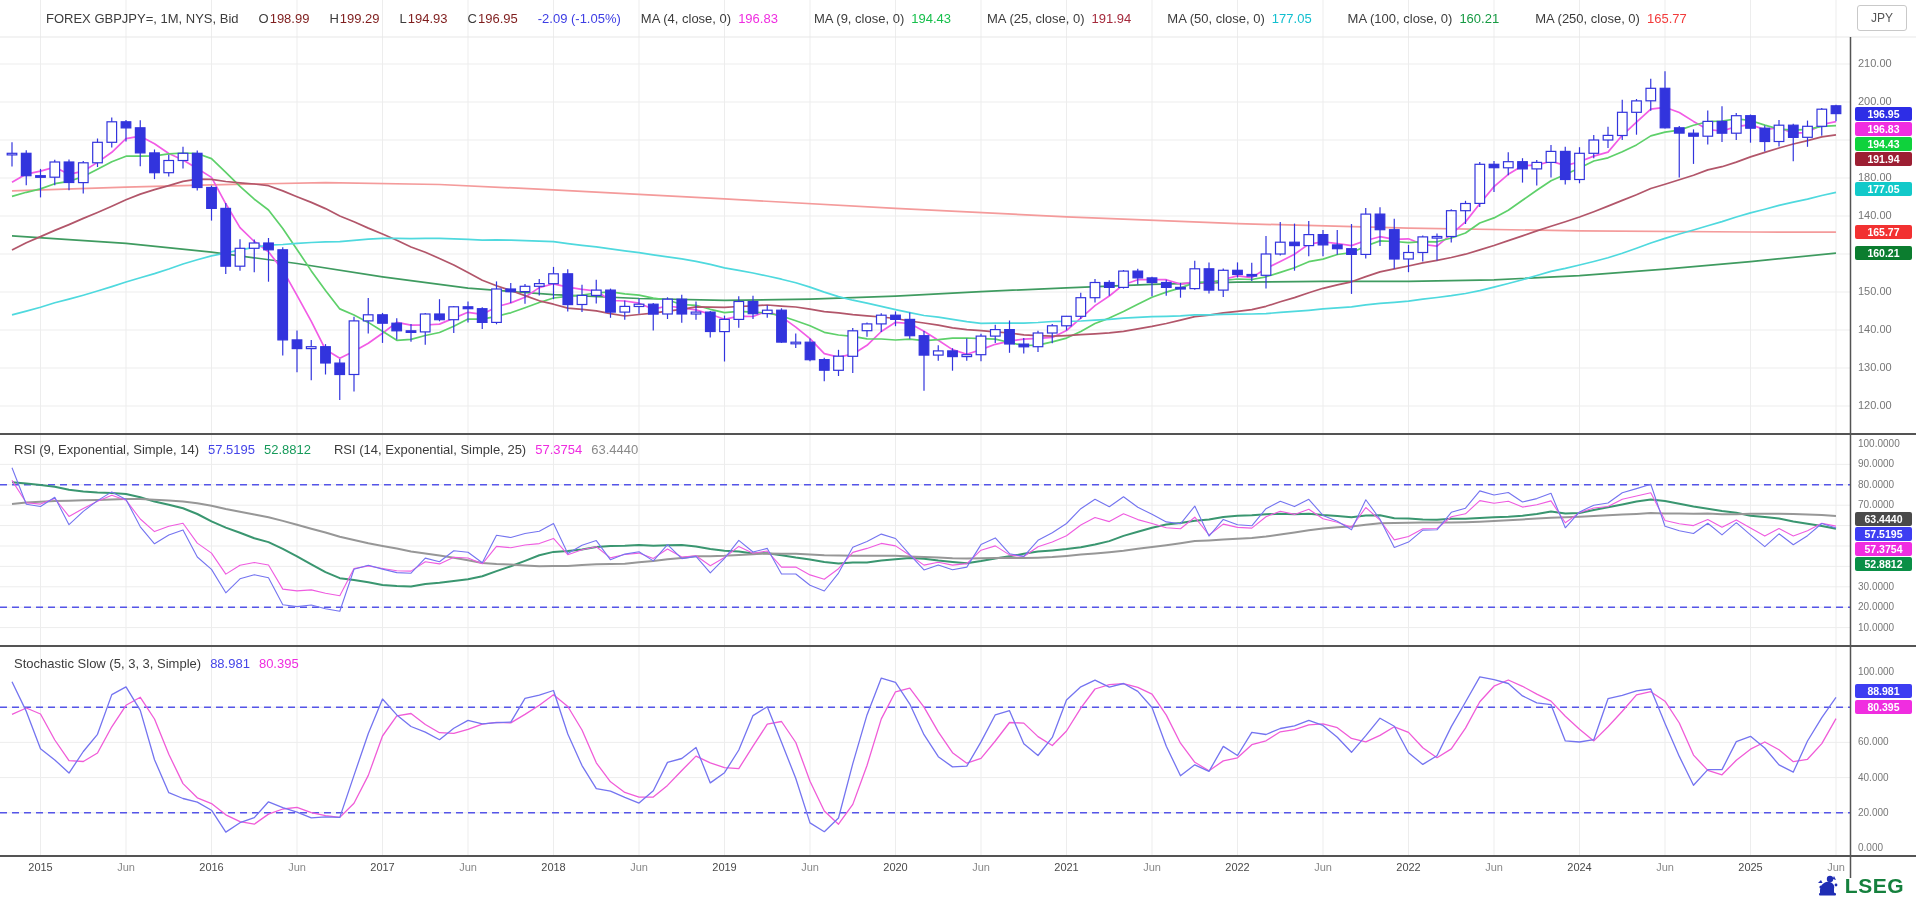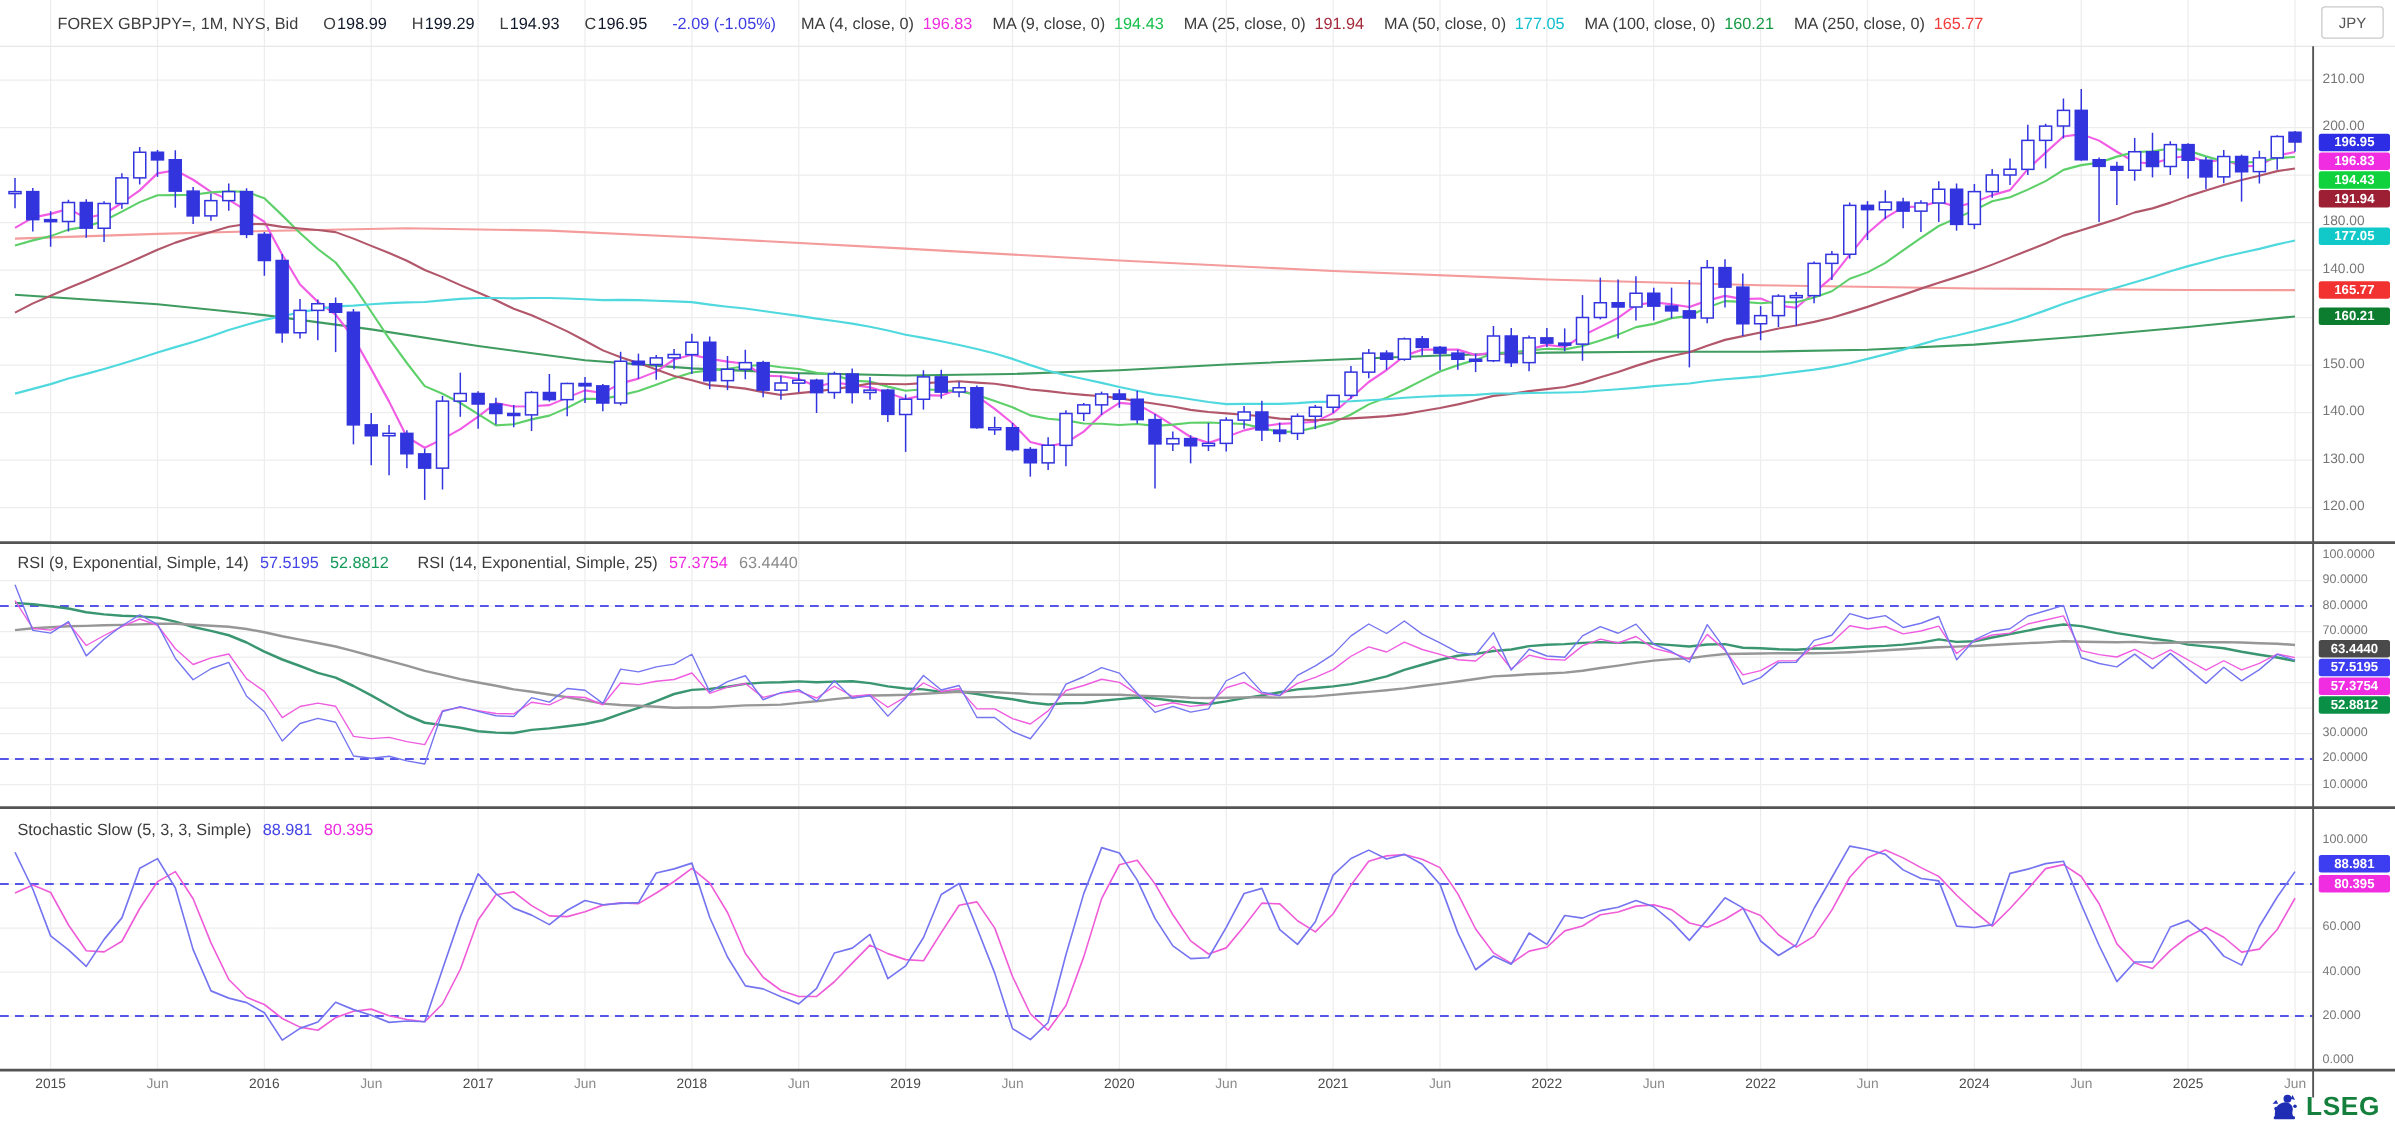--- a/index.html
+++ b/index.html
@@ -3,23 +3,23 @@
 <meta charset="utf-8">
 <style>
   *{margin:0;padding:0;box-sizing:border-box}
   html,body{background:#fff;font-family:"Liberation Sans",sans-serif}
   #screen{position:relative;width:1916px;height:905px;background:#fff;overflow:hidden}
   #chart-svg{position:absolute;left:0;top:0}
   .hdr{position:absolute;left:0;top:0;width:1916px;height:36px;display:flex;align-items:center;
        padding-left:46px;gap:20px;font-size:13px;color:#3c3c3c;z-index:5;white-space:nowrap}
   .q{display:inline-flex;align-items:center}
   .ql{color:#3c3c3c}
-  .qv{color:#0f172a;margin-left:1px}
+  .qv{color:#7f1d1d;margin-left:1px}
   .chg{color:#3d3de4}
-  #ma-legend{display:inline-flex;gap:16px}
+  #ma-legend{display:inline-flex;gap:36px}
   .ma-item .lbl{color:#3c3c3c}
   .ma-item .val{margin-left:7px}
   .cur{position:absolute;right:9px;top:5px;width:50px;height:26px;border:1px solid #c9c9c9;
        border-radius:3px;background:#fff;color:#555;font-size:12px;z-index:6;
        font-family:"Liberation Sans",sans-serif;cursor:pointer}
   .pane-hdr{position:absolute;left:14px;font-size:13px;color:#3c3c3c;display:flex;gap:9px;z-index:4;white-space:nowrap}
   .c-blue{color:#4545e8}.c-green{color:#169a5a}.c-magenta{color:#ef2de0}.c-gray{color:#8a8a8a}
   .axis-label{position:absolute;left:1858px;font-size:11px;color:#777;z-index:3}
   .axis-label.small{font-size:10px}
   .badge{position:absolute;left:1855px;width:57px;height:14px;border-radius:2px;color:#fff;

